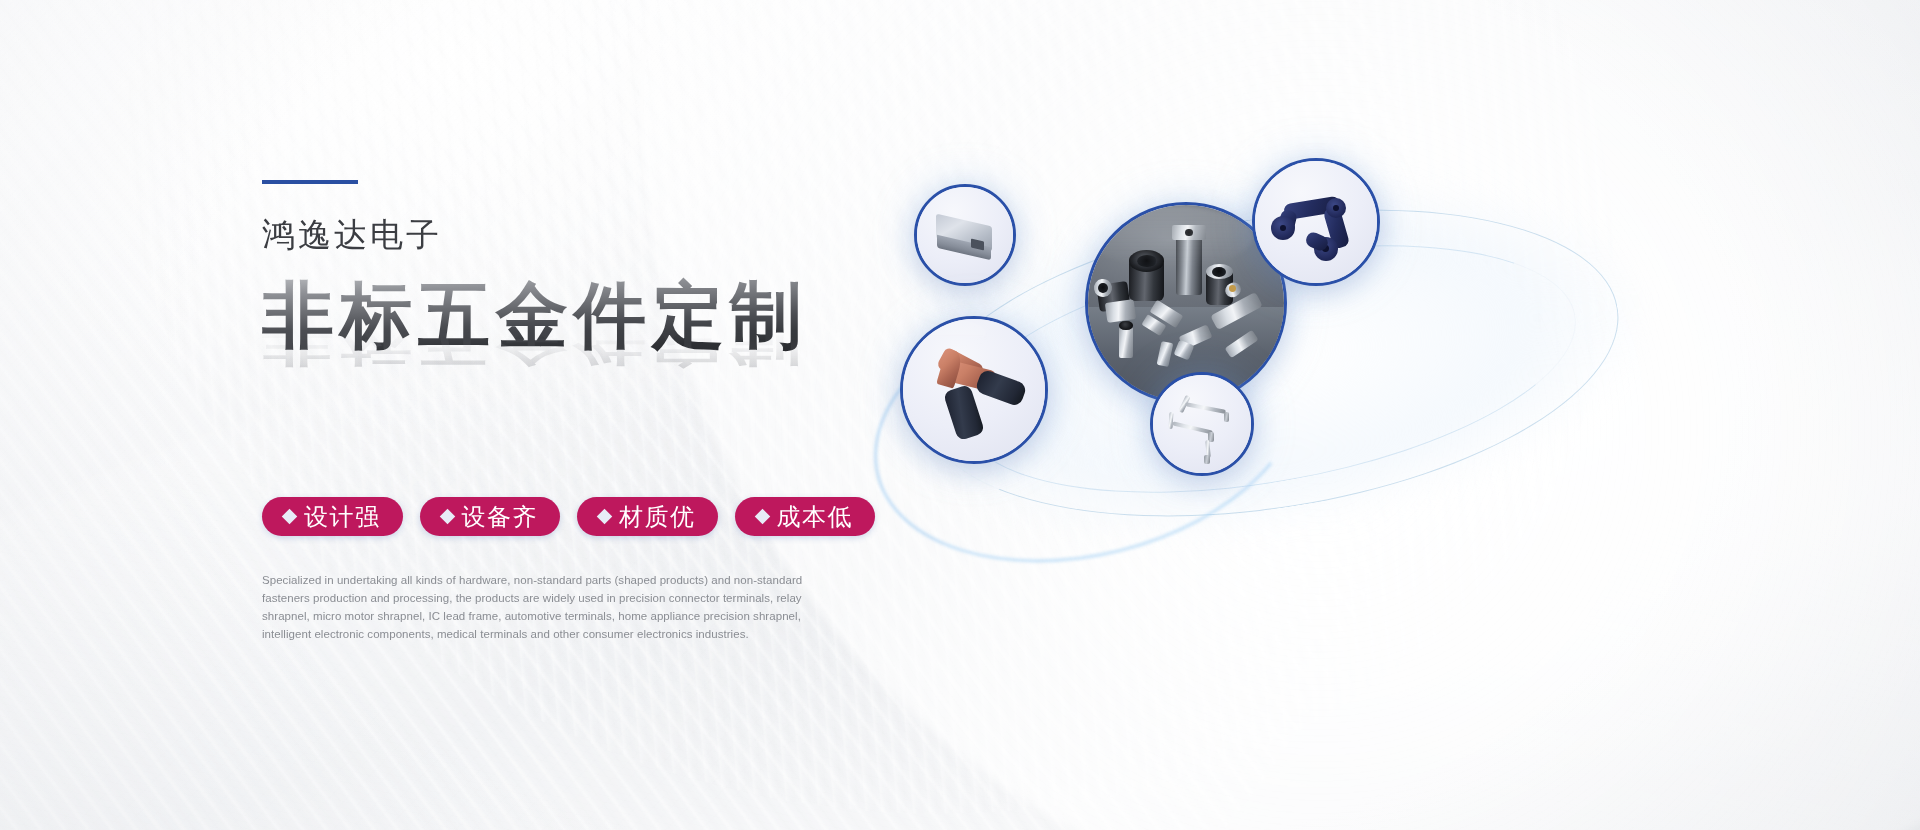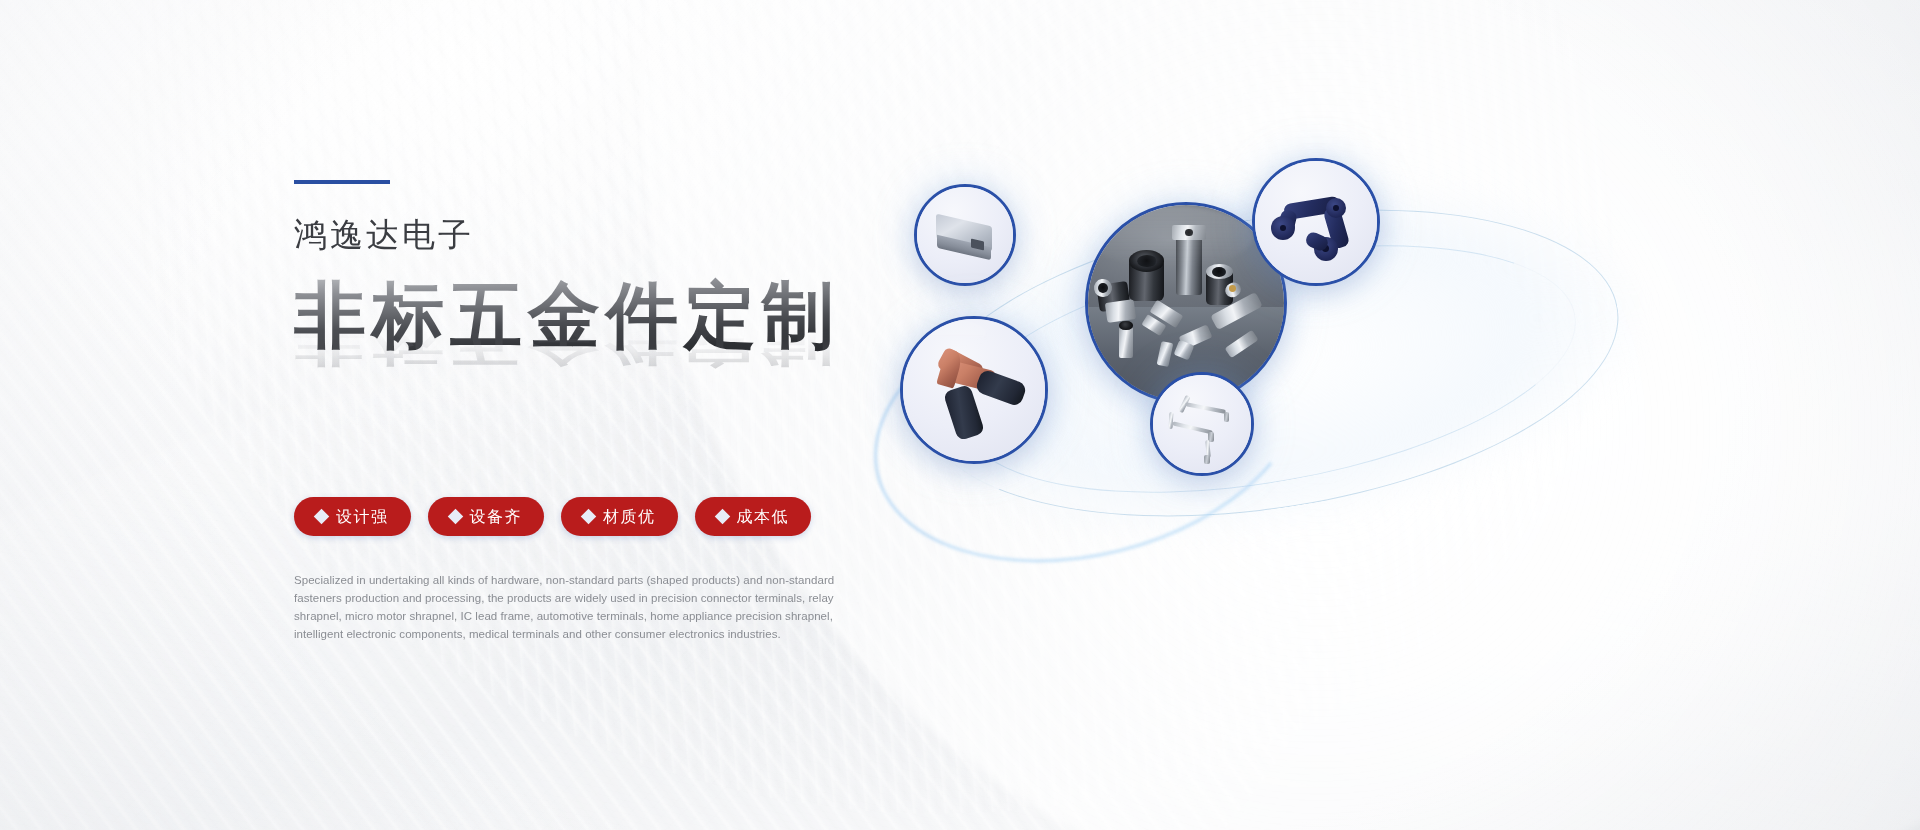--- a/index.html
+++ b/index.html
@@ -90,21 +90,20 @@
     background: radial-gradient(ellipse 1400px 900px at 50% 45%, rgba(255,255,255,0) 55%, rgba(190,195,205,0.18) 100%);
   }
 
   
   .text-block {
     position: absolute;
     left: 262px;
     top: 180px;
     width: 640px;
     z-index: 6;
-    margin-left: 32px;
   }
   .accent-rule {
     width: 96px;
     height: 4px;
     background: #2a4fa2;
     margin-bottom: 34px;
   }
   .brand {
     font-size: 33px;
     letter-spacing: 3px;
@@ -152,26 +151,26 @@
 
   .pill-row {
     display: flex;
     gap: 17px;
     margin-top: 92px;
   }
   .pill {
     display: flex;
     align-items: center;
     gap: 9px;
-    background: #b91c1c;
+    background: #be185d;
     color: #ffffff;
     border-radius: 22px;
     padding: 0 22px;
     height: 39px;
-    font-size: 16px;
+    font-size: 24px;
     letter-spacing: 1.5px;
     white-space: nowrap;
     box-shadow: 0 2px 6px rgba(42,80,168,0.20);
     cursor: pointer;
   }
   .pill .diamond {
     width: 11px;
     height: 11px;
     background: #e8ecf7;
     transform: rotate(45deg);

